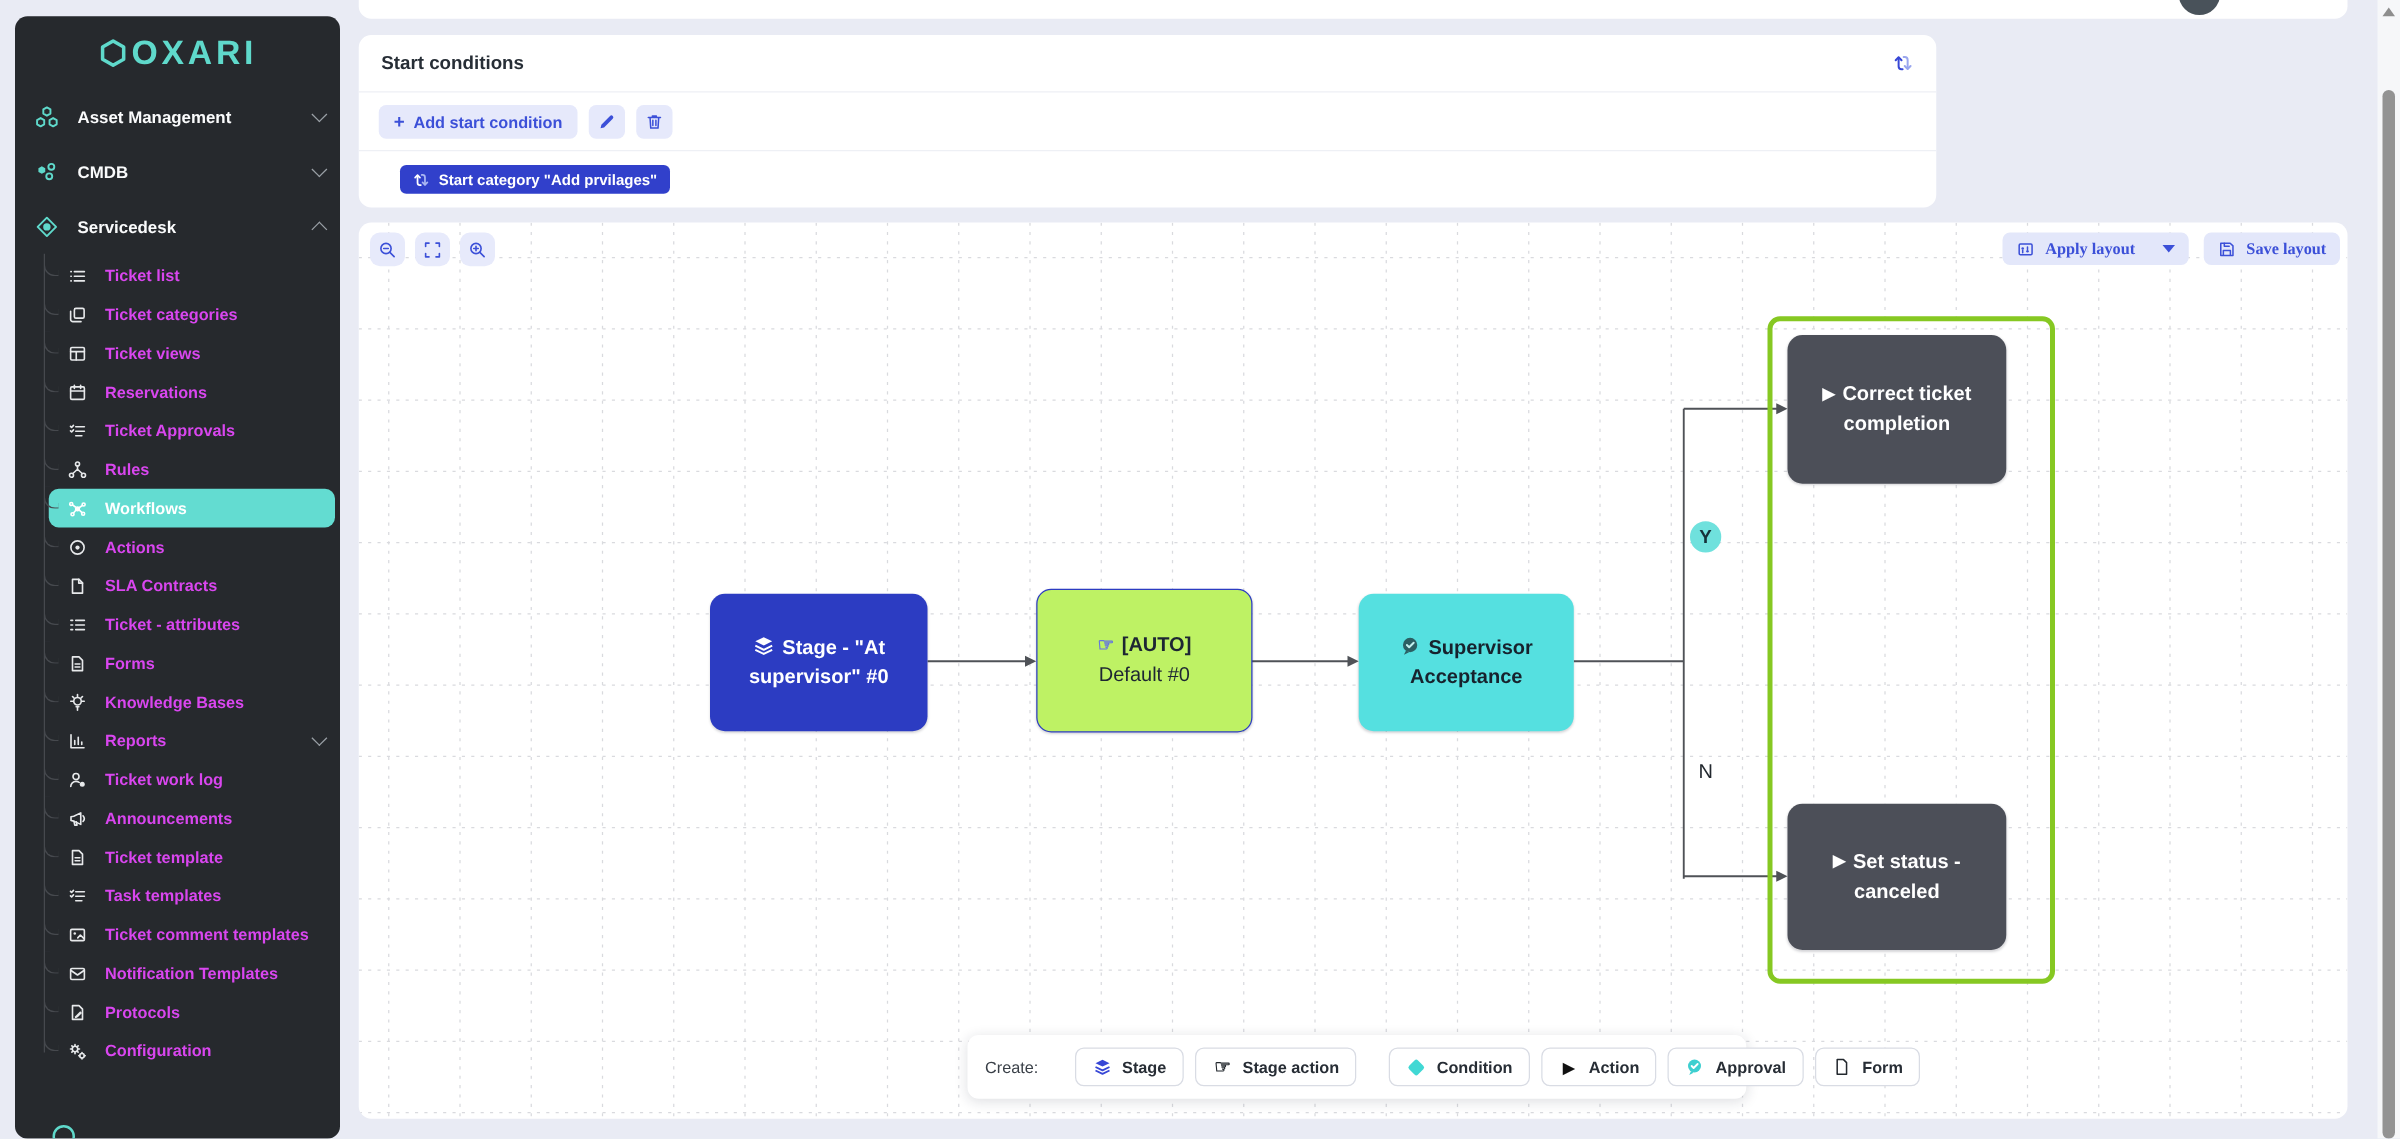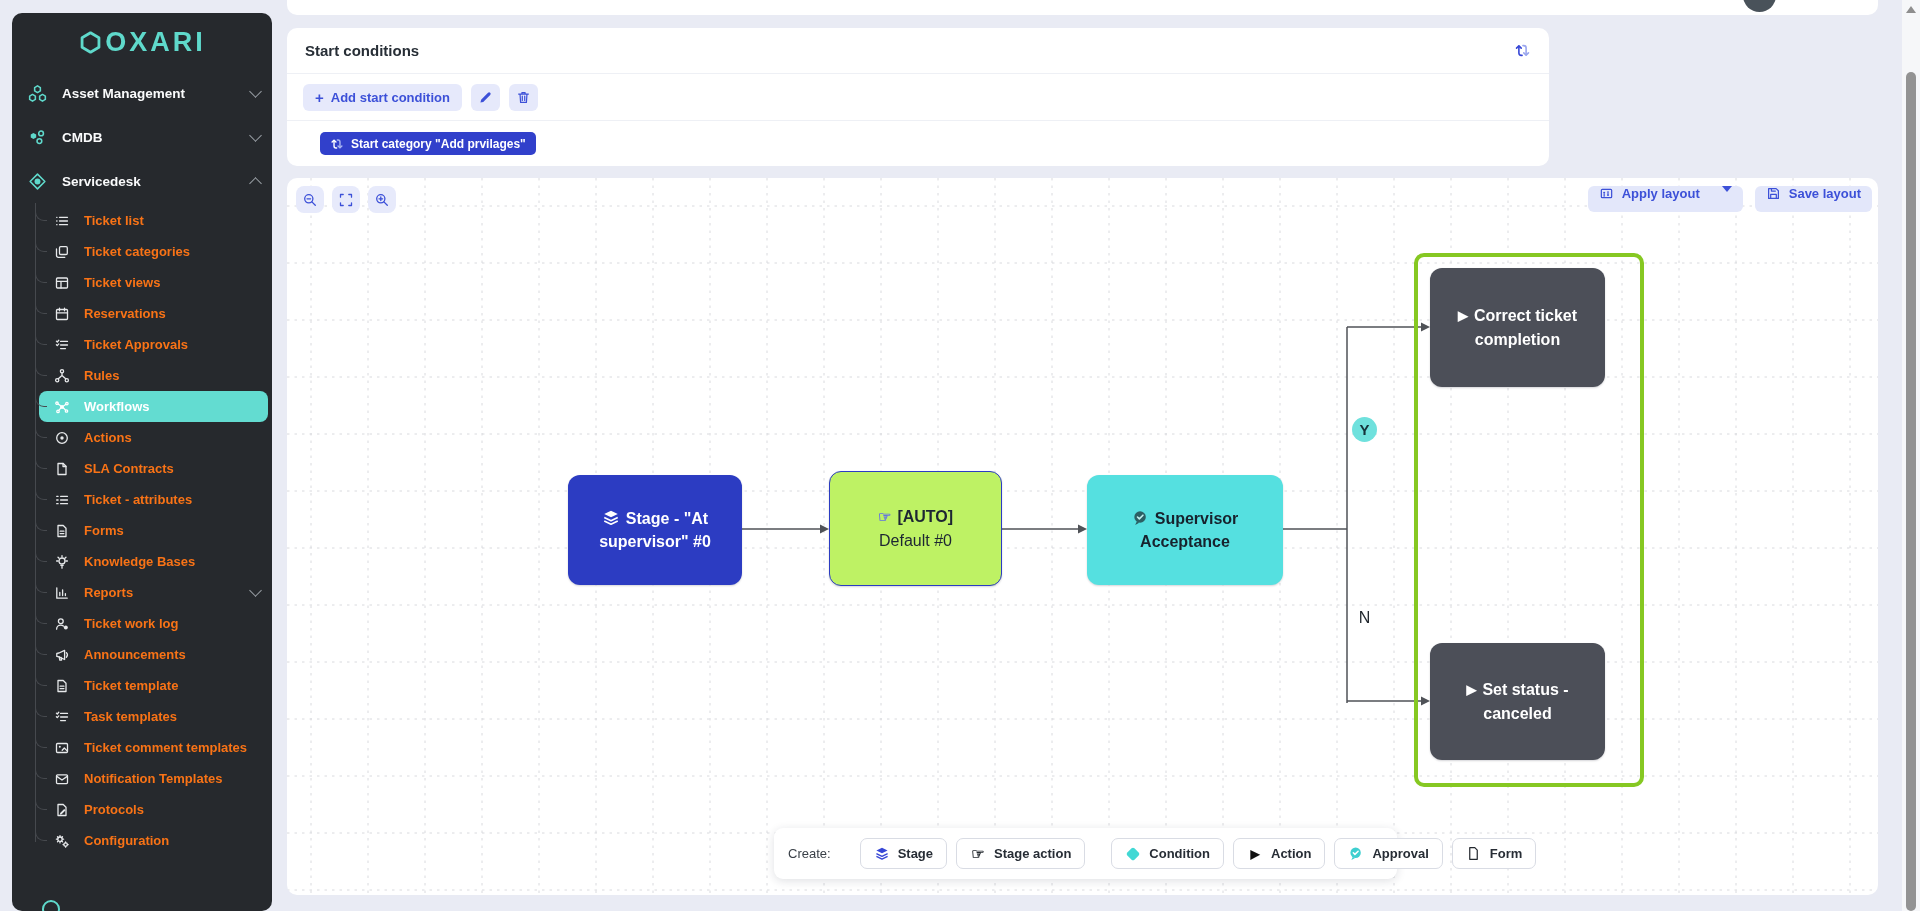--- a/index.html
+++ b/index.html
@@ -12,21 +12,21 @@
   .sec-row{display:flex;align-items:center;height:44px;padding:0 12px 0 16px;cursor:pointer;}
   .sec-row .mi{width:19px;height:19px;color:#5fd9cb;flex:0 0 auto;}
   .sec-row .lbl{margin-left:15px;font-size:13.5px;font-weight:700;color:#fafbfc;flex:1;}
   .chev{width:8px;height:8px;border-right:1.6px solid #9aa0a6;border-bottom:1.6px solid #9aa0a6;transform:rotate(45deg);margin-top:-4px;}
   .chev.up{transform:rotate(-135deg);margin-top:4px;}
   #tree{position:relative;padding:2px 0 0 0;}
   #tree:before{content:"";position:absolute;left:23px;top:0;bottom:14px;width:1px;background:#46494e;}
   .sub-row{position:relative;display:flex;align-items:center;height:31px;margin:0 4px 0 27px;padding:0 8px 0 15px;border-radius:8px;cursor:pointer;}
   .sub-row .branch{position:absolute;left:-4px;top:-2px;width:11px;height:17px;border-left:1px solid #46494e;border-bottom:1px solid #46494e;border-bottom-left-radius:9px;}
   .sub-row .mi{width:16px;height:16px;color:#e7e9eb;flex:0 0 auto;}
-  .sub-row .lbl{margin-left:14px;font-size:13px;font-weight:600;color:#f97316;flex:1;white-space:nowrap;}
+  .sub-row .lbl{margin-left:14px;font-size:13px;font-weight:600;color:#d946ef;flex:1;white-space:nowrap;}
   .sub-row.active{background:#63dcd1;}
   .sub-row.active .lbl{color:#ffffff;}
   .sub-row.active .mi{color:#ffffff;}
   .mi svg{width:100%;height:100%;}
   .mi svg *{stroke:currentColor;fill:none;stroke-width:1.3;stroke-linecap:round;stroke-linejoin:round;}
   .mi svg .f{fill:currentColor;stroke:none;}
   #side-bottom-dot{position:absolute;left:30px;bottom:-7px;width:14px;height:14px;border-radius:50%;border:2px solid #5fd9cb;}
   
   #topbar{position:absolute;left:287px;top:0;width:1591px;height:15px;background:#ffffff;border-radius:0 0 10px 10px;}
   #avatar{position:absolute;left:1456px;top:-21px;width:33px;height:33px;border-radius:50%;background:#49525a;}
@@ -44,34 +44,34 @@
   #sc-cat-row{display:flex;align-items:center;padding:11px 16px 0 33px;}
   #btn-category{display:inline-flex;align-items:center;gap:7px;background:#3140cb;color:#fff;border:none;border-radius:5px;height:23px;padding:0 10px;font-size:12px;font-weight:600;font-family:inherit;cursor:pointer;}
   
   #canvas{position:absolute;left:287px;top:178px;width:1591px;height:717px;background:#fff;border-radius:10px;overflow:hidden;}
   #flow-svg{position:absolute;left:0;top:0;}
   #zoom-tools{position:absolute;left:9px;top:8px;display:flex;gap:8px;}
   .tool-btn{width:28px;height:27px;border-radius:8px;background:#e7eafb;color:#3c50d8;border:none;display:flex;align-items:center;justify-content:center;cursor:pointer;}
   .tool-btn svg{width:16px;height:16px;}
   .tool-btn svg *{stroke:currentColor;fill:none;stroke-width:1.3;stroke-linecap:round;stroke-linejoin:round;}
   #layout-tools{position:absolute;top:8px;right:6px;display:flex;gap:12px;}
-  .btn-lav2{display:inline-flex;gap:8px;background:#e3e7fa;color:#3c50d8;border:none;border-radius:6px;height:26px;padding:0 11px;font-size:13px;font-weight:600;font-family:Liberation Sans, sans-serif;cursor:pointer;}
+  .btn-lav2{display:inline-flex;align-items:center;gap:8px;background:#e3e7fa;color:#3c50d8;border:none;border-radius:6px;height:26px;padding:0 11px;font-size:13px;font-weight:600;font-family:Liberation Serif, serif;cursor:pointer;}
   .btn-lav2 svg{width:15px;height:15px;}
   .btn-lav2 svg *{stroke:currentColor;fill:none;stroke-width:1.3;stroke-linecap:round;stroke-linejoin:round;}
   .btn-lav2 svg .f{fill:currentColor;stroke:none;}
   .caret-down{width:0;height:0;border-left:5px solid transparent;border-right:5px solid transparent;border-top:6px solid #3c50d8;margin-left:14px;}
   
   .node{position:absolute;border-radius:12px;display:flex;align-items:center;justify-content:center;text-align:center;font-size:16px;font-weight:600;line-height:1.45;cursor:grab;box-shadow:0 1px 2px rgba(20,24,40,.18);}
   .node .inner{padding:6px 14px;}
   .node-ic{display:inline-block;vertical-align:-3px;margin-right:6px;}
   #node-stage{left:281px;top:297px;width:174px;height:110px;background:#2c3cc2;color:#fff;}
   #node-auto{left:542px;top:293px;width:171px;height:113px;background:#bef264;border:1.5px solid #2c3cc2;color:#1d2633;}
   #node-auto .auto-title{font-weight:700;}
   #node-auto .auto-sub{font-weight:400;}
-  #node-approval{left:800px;top:297px;width:196px;height:110px;background:#55e0e0;color:#17222d;}
+  #node-approval{left:800px;top:297px;width:172px;height:110px;background:#55e0e0;color:#17222d;}
   .node-dark{background:#4c4f58;color:#fff;}
   #node-correct{left:1143px;top:90px;width:175px;height:119px;}
   #node-cancel{left:1143px;top:465px;width:175px;height:117px;}
   .play-glyph{font-size:13px;margin-right:6px;vertical-align:1px;}
   #selection-rect{position:absolute;left:1127px;top:75px;width:222px;height:526px;border:4px solid #86c822;border-radius:10px;pointer-events:none;}
   #badge-y{position:absolute;left:1065px;top:239px;width:25px;height:25px;border-radius:50%;background:#6fe1dd;color:#16323a;display:flex;align-items:center;justify-content:center;font-size:15px;font-weight:600;}
   #badge-n{position:absolute;left:1066px;top:428px;width:23px;height:23px;border-radius:50%;background:#fff;color:#23292f;display:flex;align-items:center;justify-content:center;font-size:16px;font-weight:500;}
   
   #create-bar{position:absolute;left:487px;top:650px;width:623px;height:51px;background:#fff;border-radius:9px;box-shadow:0 2px 10px rgba(30,35,60,.14);display:flex;align-items:center;gap:9px;padding:0 14px;box-sizing:border-box;}
   #create-label{font-size:13px;color:#3a4048;margin-right:20px;}

